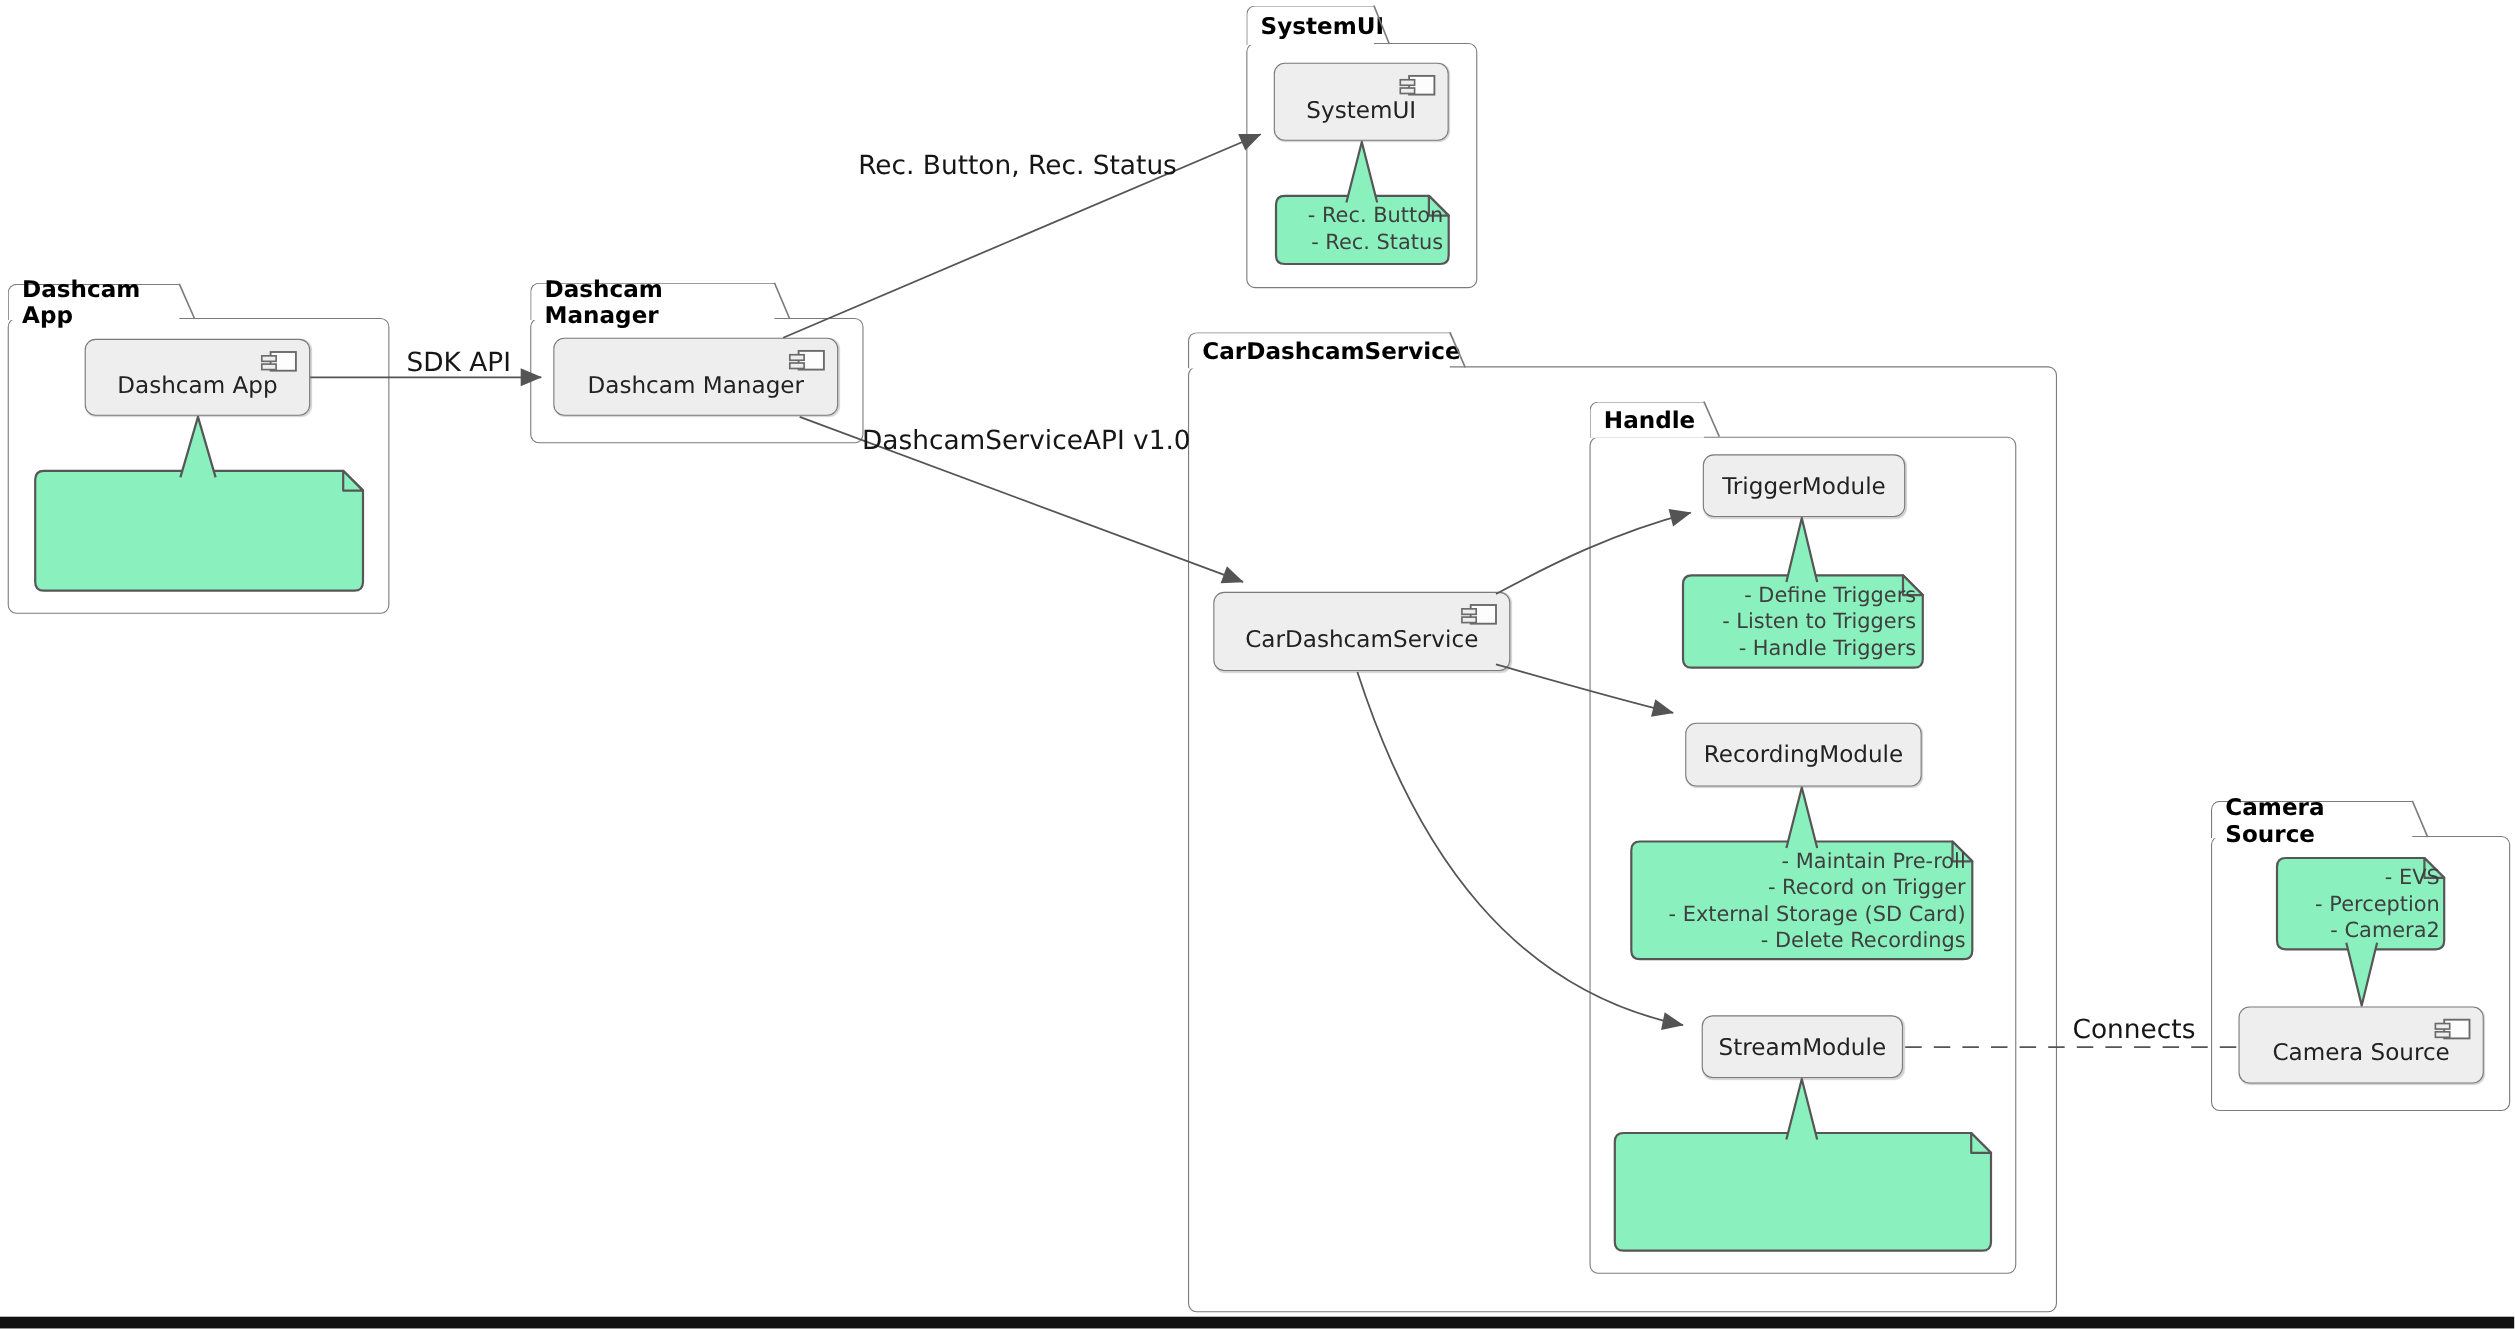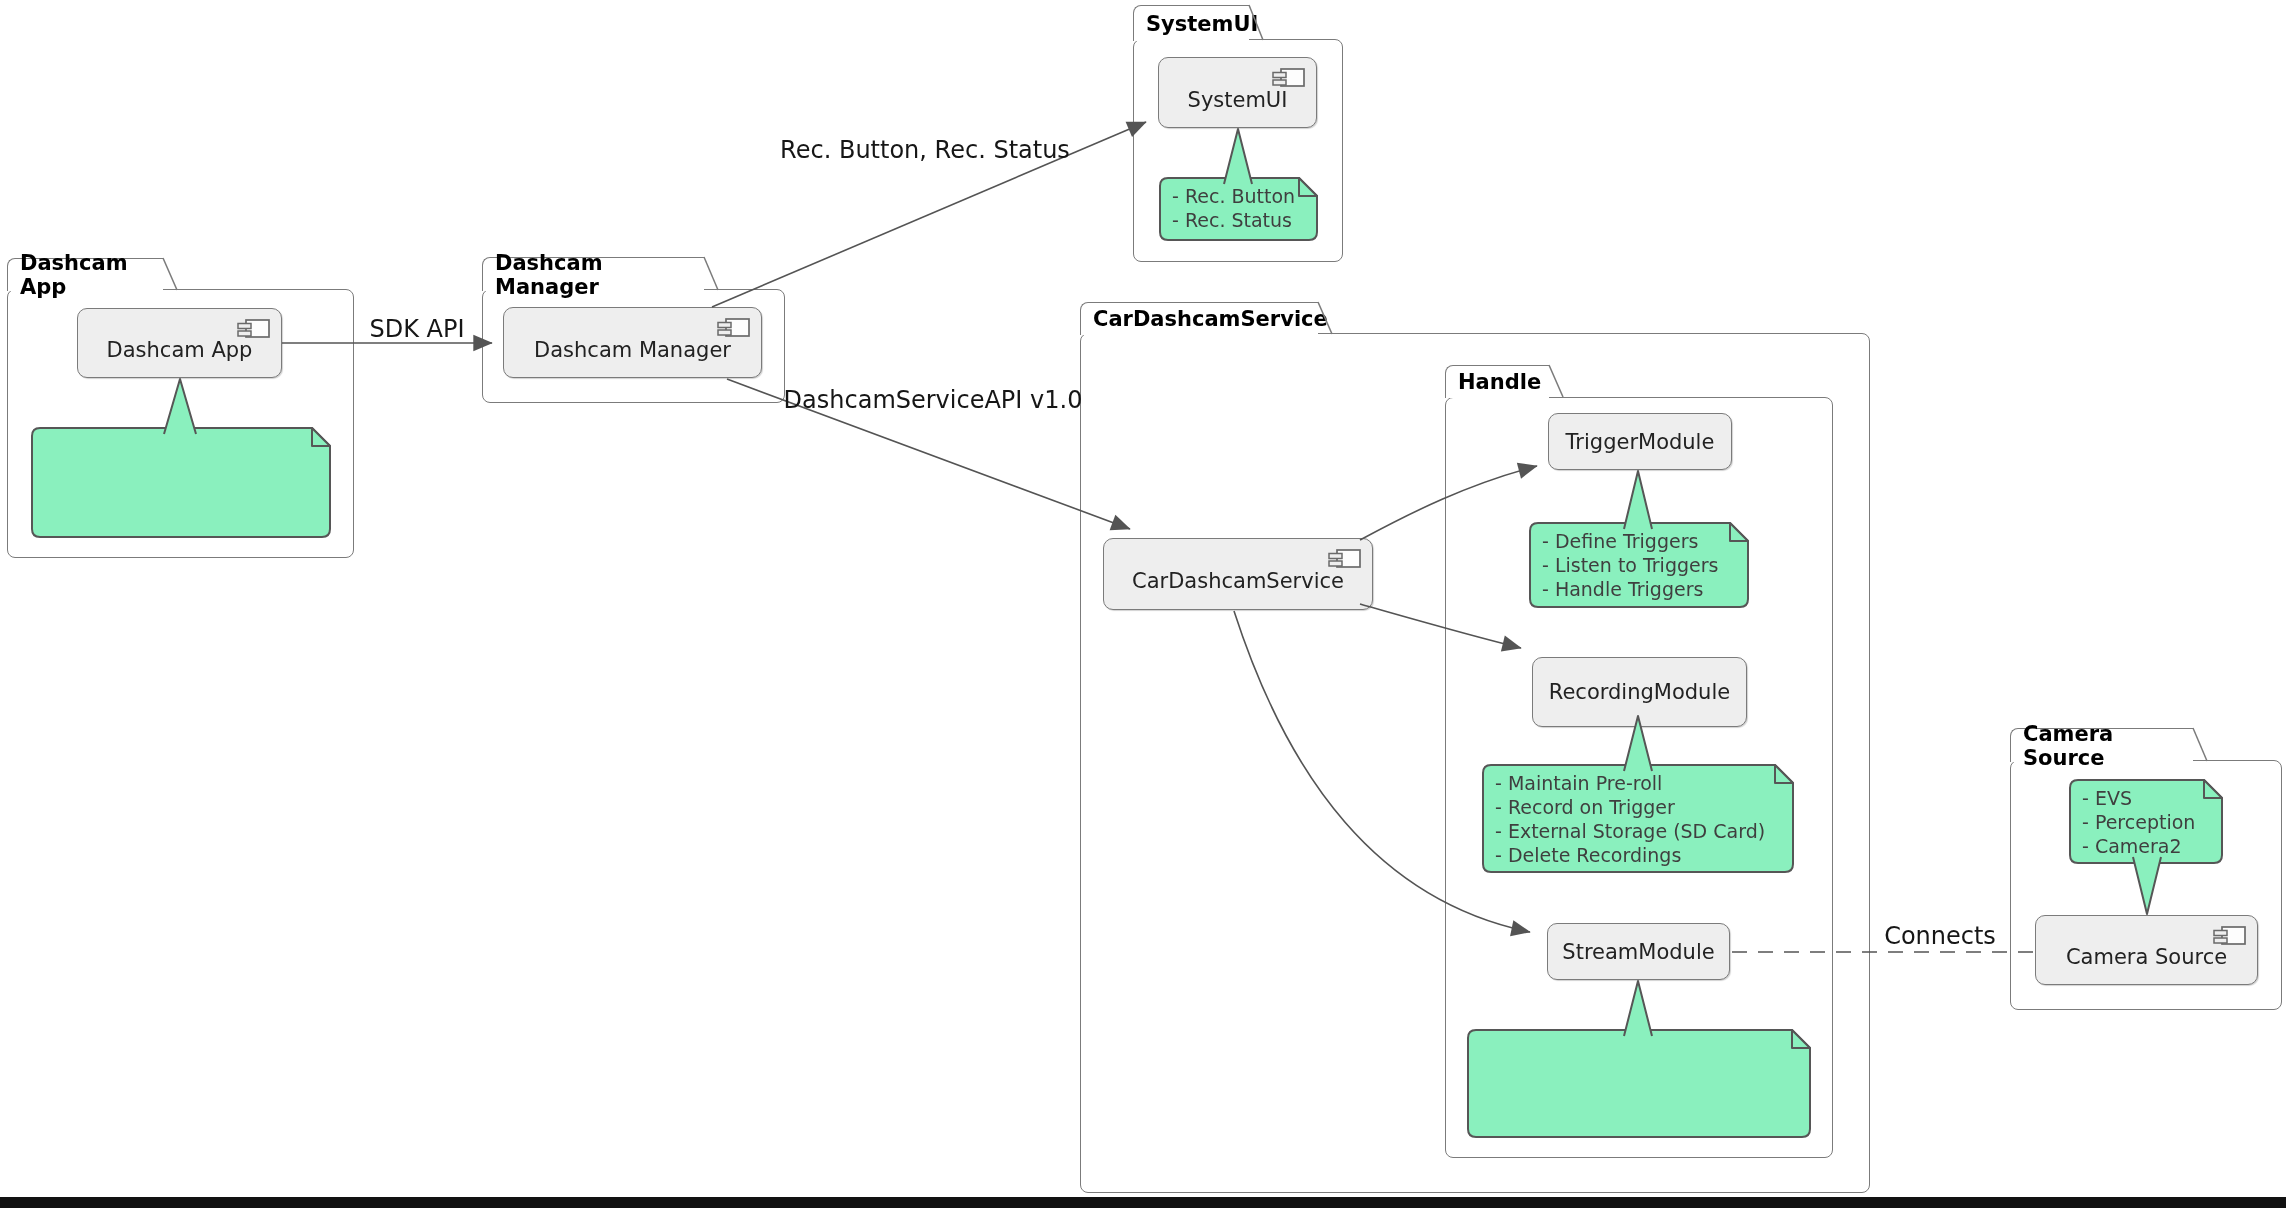--- a/index.html
+++ b/index.html
@@ -12,21 +12,21 @@
        border-top-left-radius:8px;box-sizing:border-box;display:flex;align-items:center;
        font-weight:bold;font-size:21px;color:#000;padding-left:12px;z-index:2;}
   
   .comp{position:absolute;background:#eeeeee;border:1.5px solid #7b7b7b;border-radius:10px;box-sizing:border-box;
         display:flex;align-items:center;justify-content:center;font-size:21px;color:#222;z-index:1;
         box-shadow:1px 1px 1px rgba(0,0,0,0.18);}
   .comp.with-icon{padding-top:14px;}
   .comp .cicon{position:absolute;top:8px;right:10px;}
   
   .note-text{position:absolute;z-index:4;font-size:19px;color:#3f3f3f;}
-  .note-line{line-height:24px;white-space:pre;}
+  .note-line{line-height:24px;white-space:pre;text-align:right;}
   .bold{font-weight:bold;}
   
   .elabel{position:absolute;transform:translate(-50%,-50%);font-size:24px;color:#161616;white-space:nowrap;z-index:4;}
   svg.overlay{position:absolute;left:0;top:0;z-index:3;pointer-events:none;}
   #bottom-bar{position:absolute;left:0;top:1197px;width:2286px;height:11px;background:#111;z-index:5;}
 </style>
 </head>
 <body>
 
 <div id="canvas">
@@ -85,21 +85,21 @@
     <svg class="cicon" width="36" height="26" viewBox="0 0 36 26">
         <rect x="11" y="3" width="23" height="17" fill="#fdfdfd" stroke="#6a6a6a" stroke-width="1.7"></rect>
         <rect x="3" y="6.5" width="13" height="5" fill="#eee" stroke="#6a6a6a" stroke-width="1.5"></rect>
         <rect x="3" y="14" width="13" height="5" fill="#eee" stroke="#6a6a6a" stroke-width="1.5"></rect>
       </svg>
     <span>CarDashcamService</span>
   </div>
   <div class="comp" style="left:1548px;top:413px;width:184px;height:57px">
     <span>TriggerModule</span>
   </div>
-  <div class="comp" style="left:1532px;top:657px;width:215px;height:70px">
+  <div class="comp" style="left:1532px;top:657px;width:215px;height:58px">
     <span>RecordingModule</span>
   </div>
   <div class="comp" style="left:1547px;top:923px;width:183px;height:57px">
     <span>StreamModule</span>
   </div>
   <div class="comp with-icon" style="left:2035px;top:915px;width:223px;height:70px">
     <svg class="cicon" width="36" height="26" viewBox="0 0 36 26">
         <rect x="11" y="3" width="23" height="17" fill="#fdfdfd" stroke="#6a6a6a" stroke-width="1.7"></rect>
         <rect x="3" y="6.5" width="13" height="5" fill="#eee" stroke="#6a6a6a" stroke-width="1.5"></rect>
         <rect x="3" y="14" width="13" height="5" fill="#eee" stroke="#6a6a6a" stroke-width="1.5"></rect>

